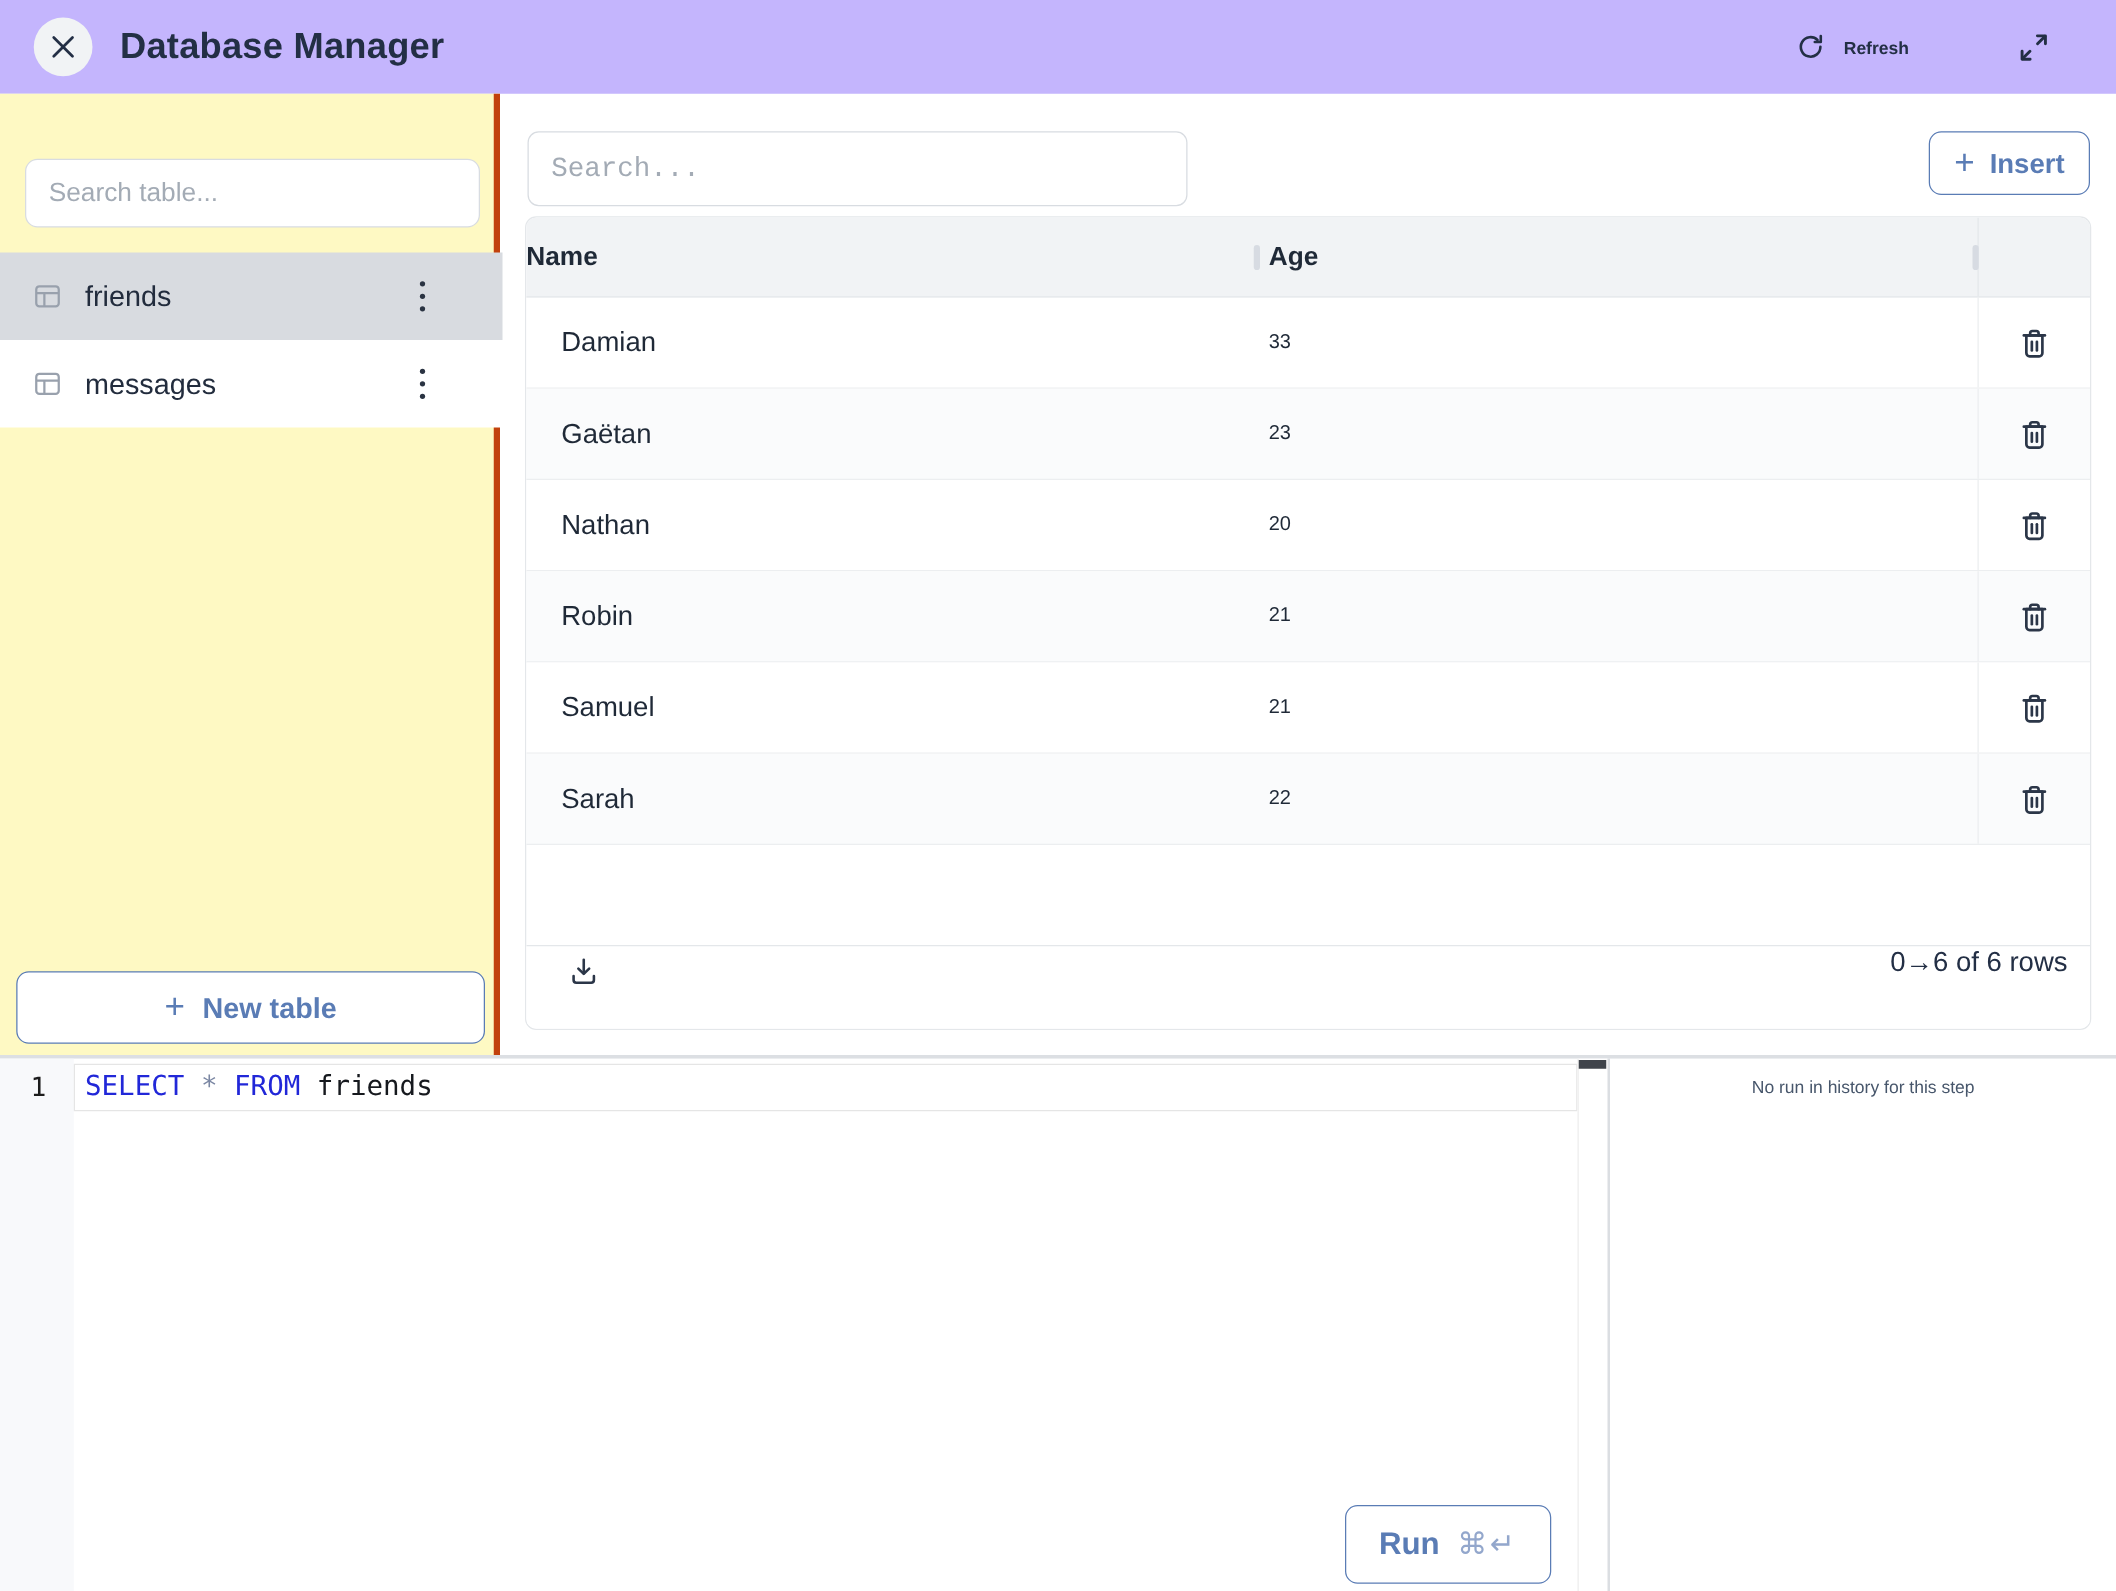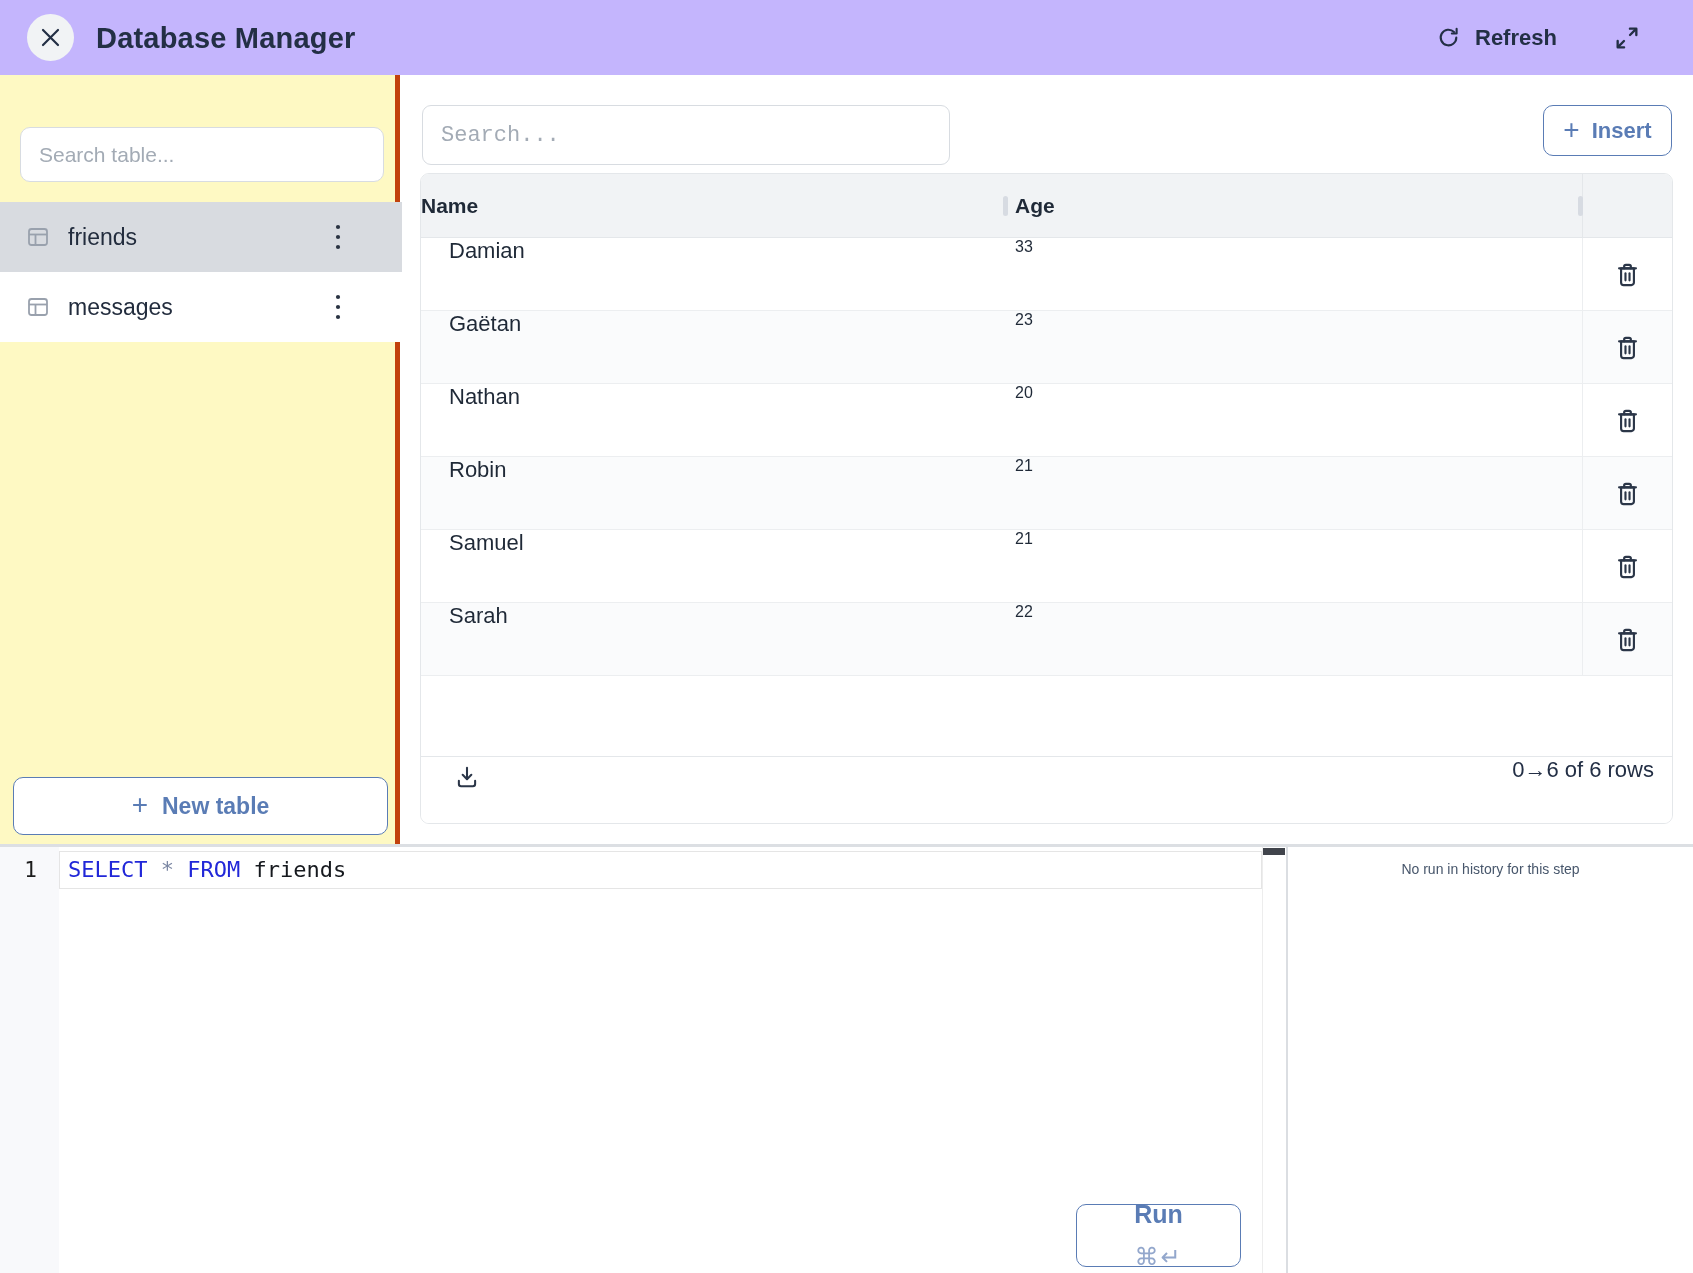--- a/index.html
+++ b/index.html
@@ -8,21 +8,21 @@
   .app { position:relative; width:1693px; height:1273px; background:#fff; overflow:hidden; }
 
   
   .topbar { position:absolute; left:0; top:0; width:1693px; height:75px; background:#c4b5fd; }
   .close-btn { position:absolute; left:27px; top:14px; width:47px; height:47px; border-radius:50%;
                background:#f1f3f5; border:none; display:flex; align-items:center; justify-content:center; cursor:pointer; }
   .page-title { position:absolute; left:96px; top:50%; transform:translateY(-50%);
                 font-size:29px; font-weight:700; color:#232f45; letter-spacing:.2px; }
   .refresh-btn { position:absolute; left:1436px; top:0; height:75px; display:flex; align-items:center; gap:14px;
                  background:none; border:none; cursor:pointer; font-family:inherit; }
-  .refresh-btn span { font-size:22px; font-weight:600; color:#232f45; }
+  .refresh-btn span { font-size:14px; font-weight:600; color:#232f45; }
   .fullscreen-btn { position:absolute; left:1608px; top:22px; width:38px; height:32px;
                     background:none; border:none; cursor:pointer; display:flex; align-items:center; justify-content:center; }
 
   
   .sidebar { position:absolute; left:0; top:75px; width:400px; height:769px; background:#fef9c3;
              border-right:5px solid #c2410c; }
   .side-search { position:absolute; left:20px; top:52px; width:364px; height:55px; border:1px solid #d8dce1;
                  border-radius:10px; padding:0 18px; font-size:21px; font-family:inherit; color:#222c3d; outline:none; }
   .side-search::placeholder { color:#a3abb5; }
   .table-list { position:absolute; left:0; top:127px; width:402px; }
@@ -48,21 +48,21 @@
          border-radius:9px; background:#fff; overflow:hidden; }
   .tbl-header { position:relative; height:64px; background:#f1f3f5; border-bottom:1px solid #e4e7ea;
                 display:flex; align-items:center; }
   .th-name { width:594px; font-size:21px; font-weight:700; color:#1f2937; cursor:pointer; }
   .th-age  { flex:1; font-size:21px; font-weight:700; color:#1f2937; cursor:pointer; }
   .th-actions { width:90px; height:100%; border-left:1px solid #e4e7ea; }
   .col-handle { position:absolute; top:22px; width:5px; height:20px; border-radius:2.5px; background:#d7dbe2; cursor:col-resize; }
   .handle-1 { left:582px; }
   .handle-2 { left:1157px; }
 
-  .tbl-row { display:flex; align-items:flex-start; height:73px; border-bottom:1px solid #eceef0; background:#fff; }
+  .tbl-row { display:flex; align-items:center; height:73px; border-bottom:1px solid #eceef0; background:#fff; }
   .tbl-row:nth-child(even) { background:#fafbfc; }
   .td-name { width:594px; padding-left:28px; font-size:22px; color:#1f2937; cursor:pointer; }
   .td-age  { flex:1; font-size:16px; color:#1f2937; cursor:pointer; }
   .td-actions { width:90px; height:100%; border-left:1px solid #eceef0;
                 display:flex; align-items:center; justify-content:center; }
   .trash-btn { background:none; border:none; cursor:pointer; display:flex; align-items:center; justify-content:center;
                width:44px; height:44px; }
 
   .tbl-footer { position:absolute; left:0; right:0; bottom:0; height:67px; border-top:1px solid #e4e7ea;
                 background:#fff; display:flex; padding:0 18px 0 26px; }
@@ -79,21 +79,21 @@
              font-family:"DejaVu Sans Mono", monospace; font-size:21px; color:#1c1c1c; }
   .code-line { position:absolute; left:59px; top:4px; width:1203px; height:38px; border:1px solid #e5e5e5;
                background:#fff; line-height:36px; padding-left:8px; white-space:pre;
                font-family:"DejaVu Sans Mono", monospace; font-size:22px; color:#16191e; cursor:text; }
   .tok-kw { color:#2127d8;margin-top:35px; }
   .tok-star { color:#7b87a3; }
   .vtrack { position:absolute; left:1262px; top:0; bottom:0; width:24px; background:#fff; border-left:1px solid #ededed; }
   .vthumb { position:absolute; left:0; top:1px; width:22px; height:7px; background:#40444b; cursor:pointer; }
   .run-btn { position:absolute; left:1076px; top:357px; width:165px; height:63px; background:#fff;
              border:1.5px solid #5a7cb5; border-radius:10px; cursor:pointer; font-family:inherit;
-             display:flex; align-items:center; justify-content:center; gap:14px;flex-direction:column; }
+             display:flex; align-items:center; justify-content:center; gap:14px; }
   .run-label { font-size:25px; font-weight:700; color:#5a7cb5; }
   .run-keys { font-size:24px; color:#93a7cc; letter-spacing:2px; }
 
   .vdivider { position:absolute; left:1286px; top:847px; width:2px; height:426px; background:#dbdee2; }
   .history-panel { position:absolute; left:1288px; top:847px; width:405px; height:426px; background:#fff; }
   .history-empty { margin-top:14px; text-align:center; font-size:14px; color:#47566b; }
 
   svg { display:block; }
 </style>
 </head>

